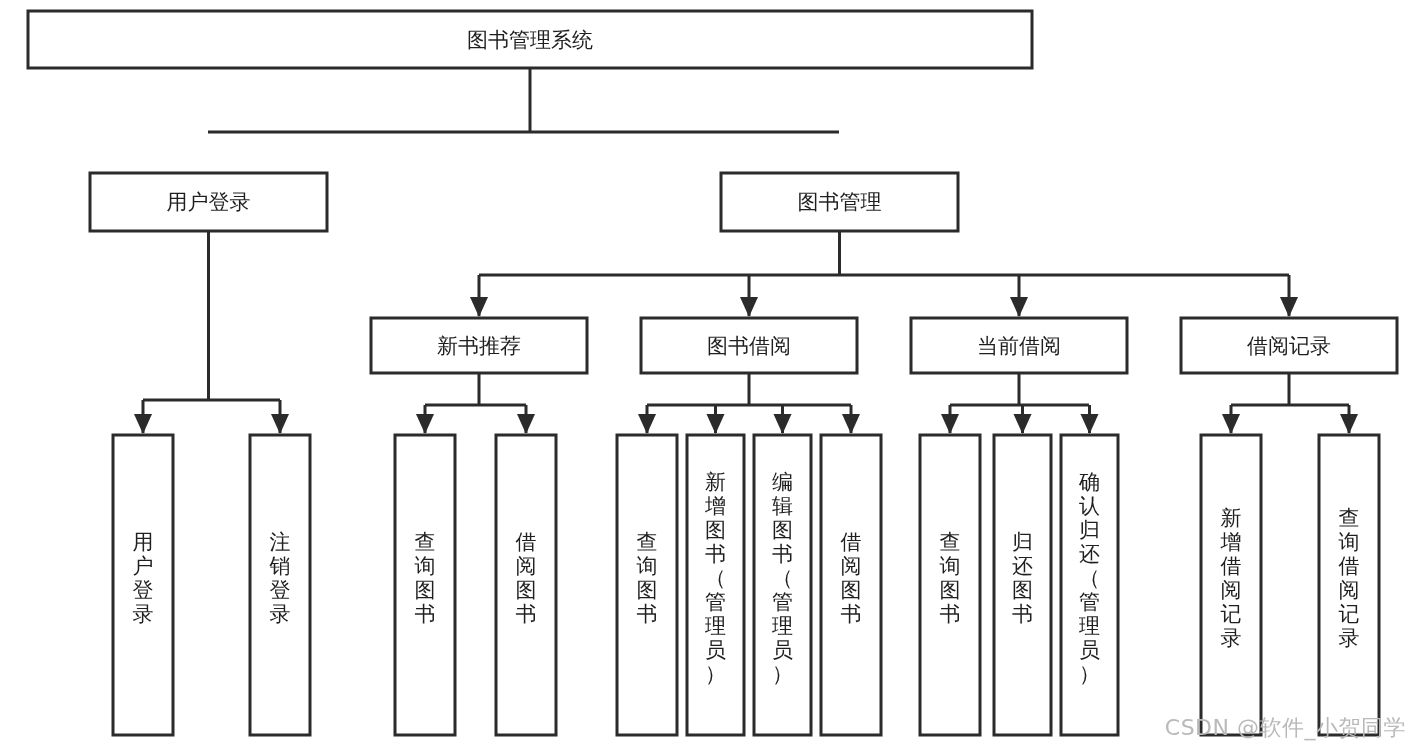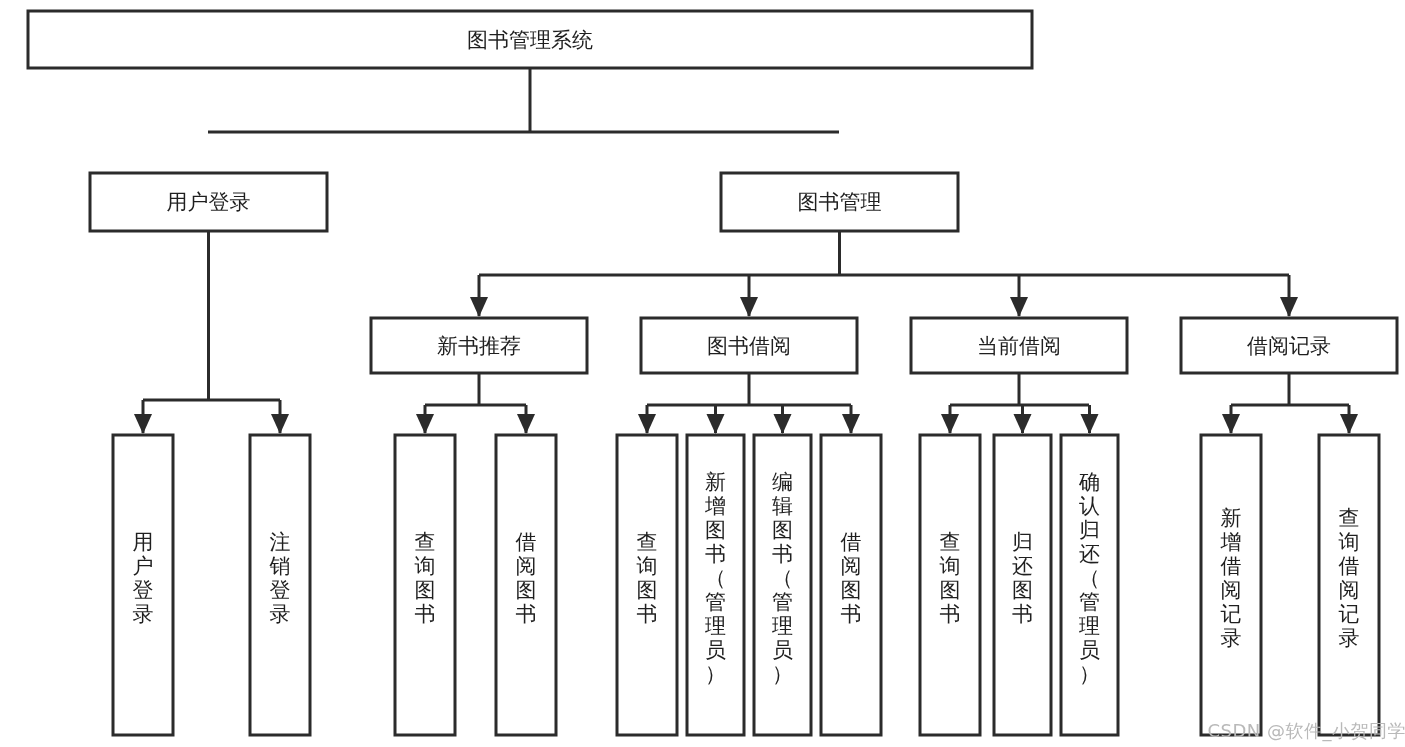--- a/index.html
+++ b/index.html
@@ -54,21 +54,21 @@
   }
   .arrow-head {
     fill: #2b2b2b;
     stroke: none;
   }
   .watermark {
     position: absolute;
     right: 8px;
     bottom: 4px;
     font-family: "DejaVu Sans", "Liberation Sans", sans-serif;
-    font-size: 18px;
+    font-size: 22px;
     color: #b9b9b9;
     letter-spacing: 0.5px;
     white-space: nowrap;
     user-select: none;
     margin-top: 36px;
   }
 </style>
 </head>
 <body>
 

